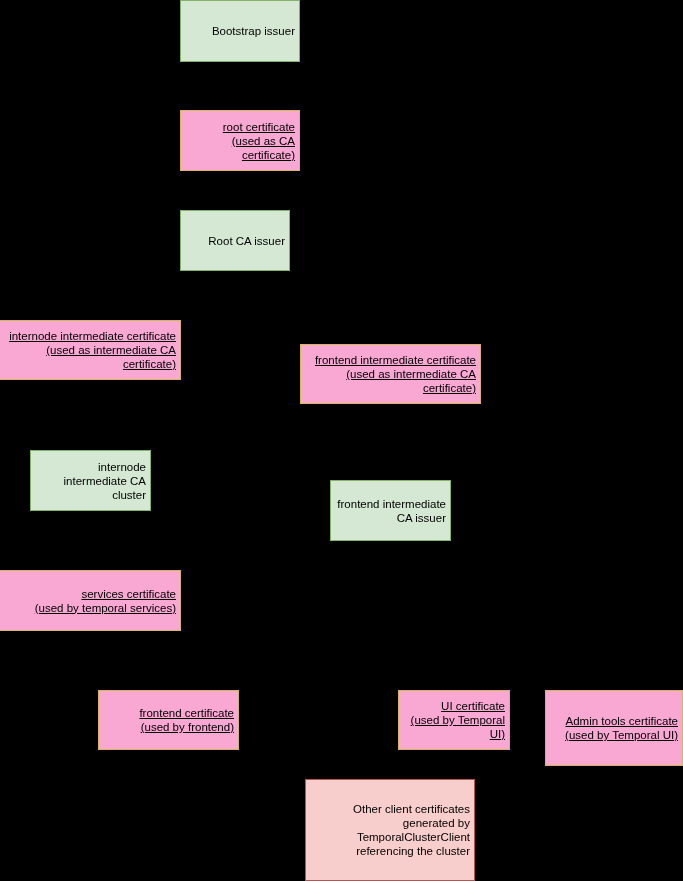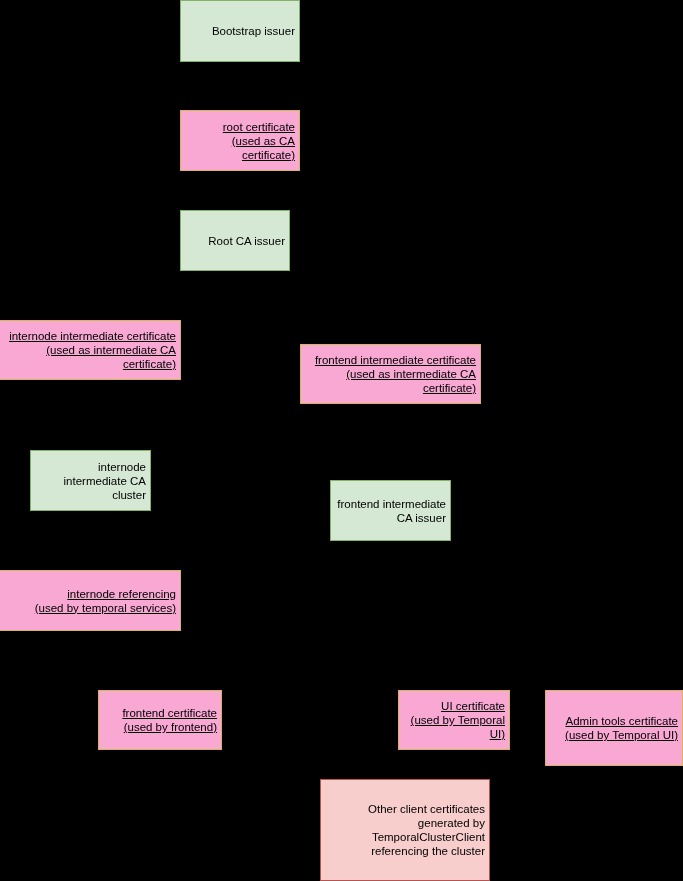--- a/index.html
+++ b/index.html
@@ -38,21 +38,20 @@
     border-color: #82b366;
   }
   .node-yellow {
     background: #f9a8d4;
     border-color: #d6b656;
     text-decoration: underline;
   }
   .node-pink {
     background: #f8cecc;
     border-color: #b85450;
-    margin-left: 15px;
   }
   .edge {
     position: absolute;
     background: #000000;
     pointer-events: none;
   }
   .node-label {
     display: block;
     width: 100%;
   }
@@ -106,23 +105,23 @@
 (used as intermediate CA
 certificate)</span></div>
     <div class="node node-yellow" style="left: 300px; top: 320px; width: 181px; height: 60px; margin-top: 24px;"><span class="node-label">frontend intermediate certificate
 (used as intermediate CA
 certificate)</span></div>
     <div class="node node-green" style="left: 30px; top: 450px; width: 121px; height: 61px;"><span class="node-label">internode
 intermediate CA
 cluster</span></div>
     <div class="node node-green" style="left: 330px; top: 450px; width: 121px; height: 61px; margin-top: 30px;"><span class="node-label">frontend intermediate
 CA issuer</span></div>
-    <div class="node node-yellow" style="left: -4px; top: 570px; width: 185px; height: 61px;"><span class="node-label">internode referencing
+    <div class="node node-yellow" style="left: -4px; top: 570px; width: 185px; height: 61px;"><span class="node-label">services certificate
 (used by temporal services)</span></div>
-    <div class="node node-yellow" style="left: 98px; top: 690px; width: 124px; height: 60px;"><span class="node-label">frontend certificate
+    <div class="node node-yellow" style="left: 98px; top: 690px; width: 141px; height: 60px;"><span class="node-label">frontend certificate
 (used by frontend)</span></div>
     <div class="node node-yellow" style="left: 398px; top: 690px; width: 112px; height: 60px;"><span class="node-label">UI certificate
 (used by Temporal UI)</span></div>
     <div class="node node-yellow" style="left: 545px; top: 690px; width: 138px; height: 76px;"><span class="node-label">Admin tools certificate
 (used by Temporal UI)</span></div>
     <div class="node node-pink" style="left: 305px; top: 779px; width: 170px; height: 102px;"><span class="node-label">Other client certificates
 generated by
 TemporalClusterClient
 referencing the cluster</span></div>
   </div>

